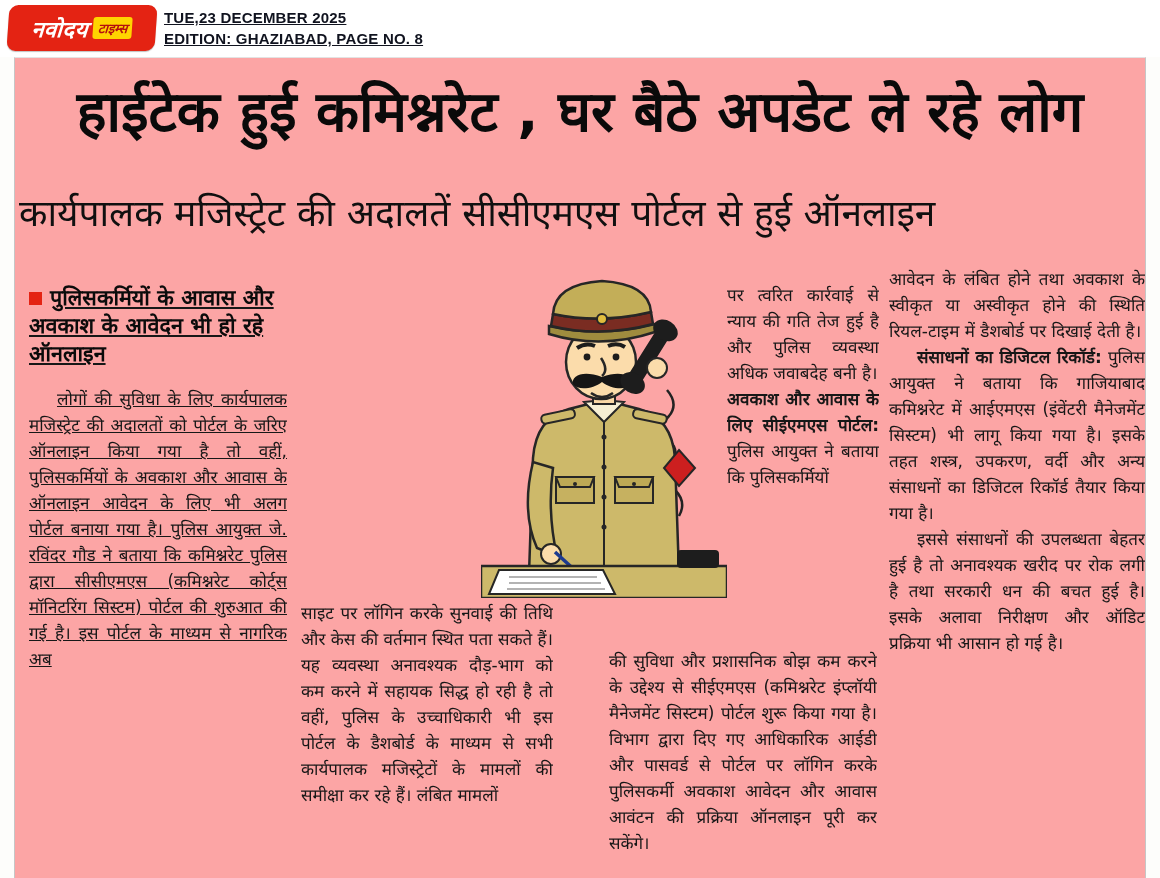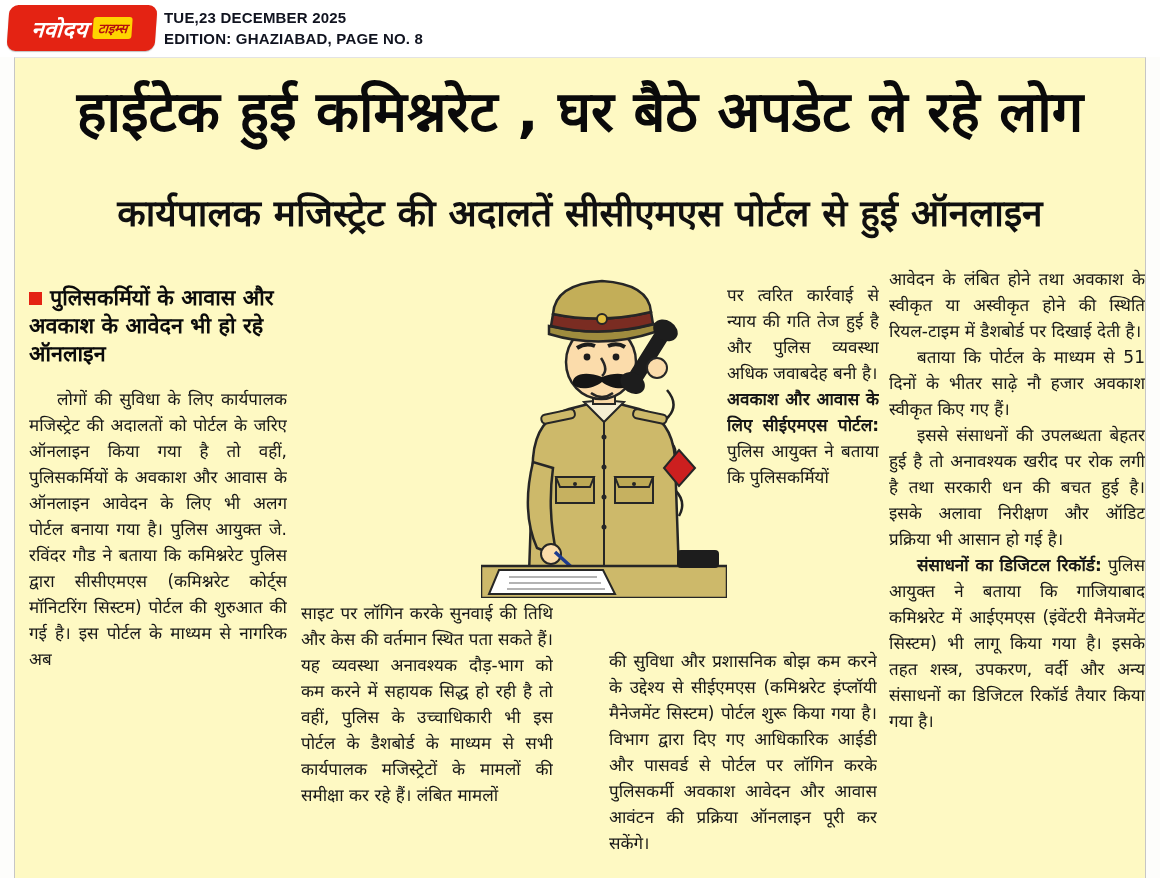--- a/index.html
+++ b/index.html
@@ -18,44 +18,44 @@
     background:#e42313; border-radius:9px;
     display:flex; align-items:center; justify-content:center; gap:5px;
     transform:skewX(-4deg);
     box-shadow:0 1px 1px rgba(0,0,0,.25);
   }
   .logo-main { color:#ffffff; font-weight:bold; font-size:22px; font-style:italic; letter-spacing:.5px; }
   .logo-sub  { background:#ffd400; color:#b40f0f; font-weight:bold; font-size:13px; font-style:italic; padding:2px 5px; border-radius:3px; }
   .masthead-info {
     position:absolute; left:164px; top:7px;
     font-family:"Liberation Sans", sans-serif; font-weight:bold;
-    font-size:15px; line-height:21px; color:#10131f; letter-spacing:.2px;
+    font-size:15px; line-height:21px; color:#10131f; letter-spacing:.2px;text-decoration:underline;
   }
 
   
   .article-frame {
     position:absolute; top:57px; left:14px; width:1132px; height:821px;
-    background:#fef9c3;
+    background:#fca5a5;
     border-left:1px solid #c6c6c6; border-right:1px solid #c6c6c6; border-top:1px solid #e3e3e3;
   }
   .headline {
     position:absolute; top:22px; left:8px; right:8px;
     text-align:center; font-size:56px; line-height:1.15; font-weight:800; color:#0a0a0a;
   }
   .subheadline {
     position:absolute; top:134px; left:4px; right:4px;
-    text-align:center; font-size:37px; line-height:1.2; font-weight:700; color:#101010;
+    text-align:left; font-size:37px; line-height:1.2; font-weight:400; color:#101010;
   }
 
   
   .col {
     position:absolute; font-size:17px; line-height:26px;
     text-align:justify; color:#171717; overflow:hidden;
   }
-  .col1       { left:14px;  top:226px; width:258px; height:584px; }
+  .col1       { left:14px;  top:226px; width:258px; height:584px;text-decoration:underline; }
   .col2-top   { left:286px; top:224px; width:180px; height:318px; }
   .col3-top   { left:712px; top:224px; width:152px; height:318px; }
   .col2-bottom{ left:286px; top:542px; width:252px; height:268px; }
   .col3-bottom{ left:594px; top:542px; width:268px; height:268px;margin-top:48px; }
   .col4       { left:874px; top:208px; width:256px; height:586px; }
 
   .indent { text-indent:28px; }
   .b { font-weight:700; }
 
   .standfirst {
@@ -179,19 +179,18 @@
     <div class="col col2-bottom">
       <p>साइट पर लॉगिन करके सुनवाई की तिथि और केस की वर्तमान स्थित पता सकते हैं। यह व्यवस्था अनावश्यक दौड़-भाग को कम करने में सहायक सिद्ध हो रही है तो वहीं, पुलिस के उच्चाधिकारी भी इस पोर्टल के डैशबोर्ड के माध्यम से सभी कार्यपालक मजिस्ट्रेटों के मामलों की समीक्षा कर रहे हैं। लंबित मामलों</p>
     </div>
 
     <div class="col col3-bottom">
       <p>की सुविधा और प्रशासनिक बोझ कम करने के उद्देश्य से सीईएमएस (कमिश्नरेट इंप्लॉयी मैनेजमेंट सिस्टम) पोर्टल शुरू किया गया है। विभाग द्वारा दिए गए आधिकारिक आईडी और पासवर्ड से पोर्टल पर लॉगिन करके पुलिसकर्मी अवकाश आवेदन और आवास आवंटन की प्रक्रिया ऑनलाइन पूरी कर सकेंगे।</p>
     </div>
 
     <div class="col col4">
       <p>आवेदन के लंबित होने तथा अवकाश के स्वीकृत या अस्वीकृत होने की स्थिति रियल-टाइम में डैशबोर्ड पर दिखाई देती है।</p>
-      <p class="indent">बताया कि पोर्टल के माध्यम से 51 दिनों के भीतर साढ़े नौ हजार अवकाश स्वीकृत किए गए हैं।</p>
+      <p class="indent"><span class="b">संसाधनों का डिजिटल रिकॉर्ड:</span> <span>पुलिस आयुक्त ने बताया कि गाजियाबाद कमिश्नरेट में आईएमएस (इंवेंटरी मैनेजमेंट सिस्टम) भी लागू किया गया है। इसके तहत शस्त्र, उपकरण, वर्दी और अन्य संसाधनों का डिजिटल रिकॉर्ड तैयार किया गया है।</span></p>
       <p class="indent">इससे संसाधनों की उपलब्धता बेहतर हुई है तो अनावश्यक खरीद पर रोक लगी है तथा सरकारी धन की बचत हुई है। इसके अलावा निरीक्षण और ऑडिट प्रक्रिया भी आसान हो गई है।</p>
-      <p class="indent"><span class="b">संसाधनों का डिजिटल रिकॉर्ड:</span> <span>पुलिस आयुक्त ने बताया कि गाजियाबाद कमिश्नरेट में आईएमएस (इंवेंटरी मैनेजमेंट सिस्टम) भी लागू किया गया है। इसके तहत शस्त्र, उपकरण, वर्दी और अन्य संसाधनों का डिजिटल रिकॉर्ड तैयार किया गया है।</span></p>
     </div>
 
   </section>
 </div>
 
 </body></html>

